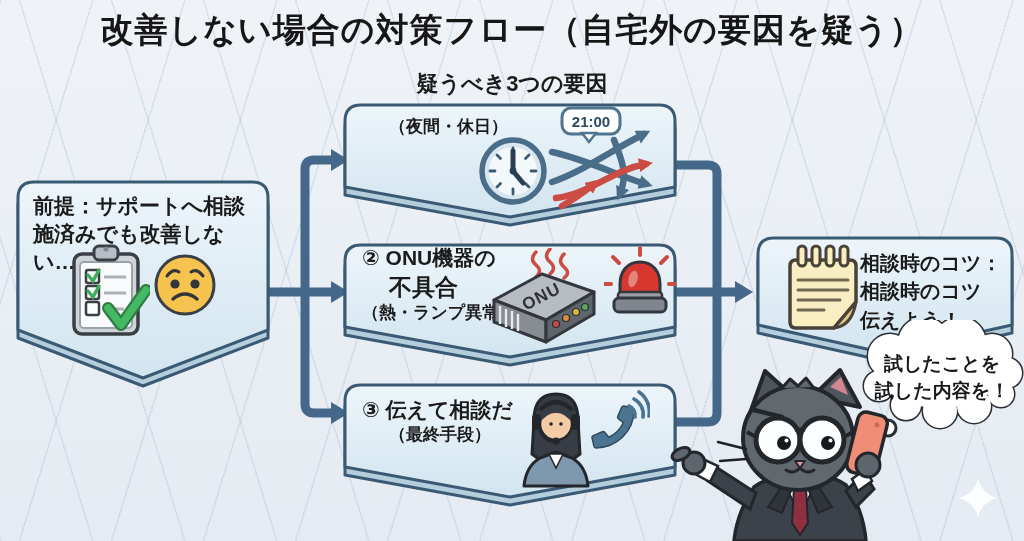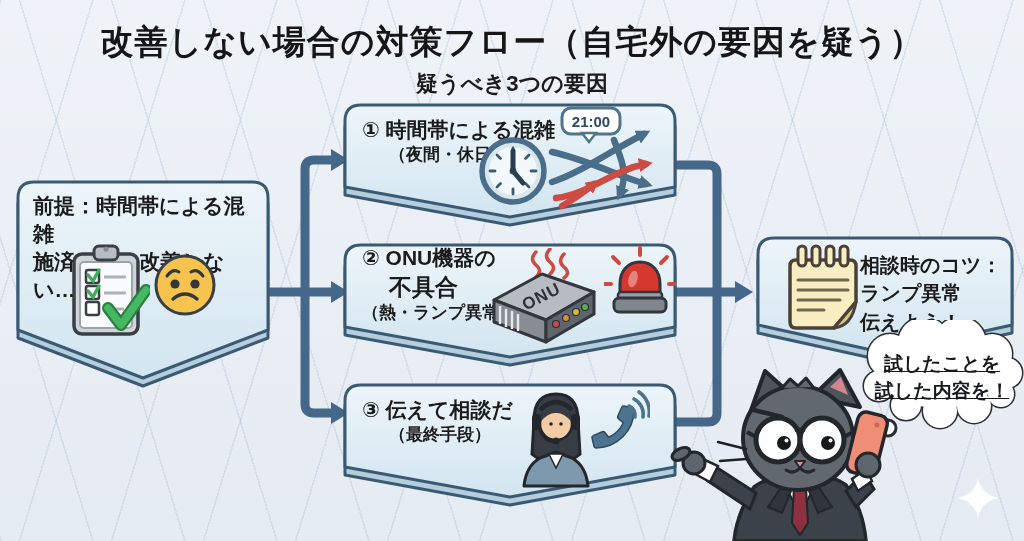--- a/index.html
+++ b/index.html
@@ -8,40 +8,40 @@
     font-family:"Liberation Sans","DejaVu Sans",sans-serif;
     background-color:#e9eef4;
     background-image:
       repeating-linear-gradient(107deg, rgba(150,178,206,.25) 0 1.6px, transparent 1.6px 88px),
       repeating-linear-gradient(73deg, rgba(150,178,206,.25) 0 1.6px, transparent 1.6px 88px),
       linear-gradient(180deg,#eff3f8 0%,#e5ebf2 100%);
   }
   .abs{position:absolute;}
   .title{
     left:0;top:8px;width:1024px;text-align:center;
-    font-size:33px;font-weight:800;color:#161616;letter-spacing:1px;margin-top:12px;
+    font-size:33px;font-weight:800;color:#161616;letter-spacing:1px;
   }
   .subtitle{
     left:0;top:69px;width:1024px;text-align:center;
-    font-size:22px;font-weight:800;color:#1b1b1b;font-family:Liberation Mono, monospace;
+    font-size:22px;font-weight:800;color:#1b1b1b;
   }
   svg.banner path.face{fill:url(#bannerGrad);stroke:#3a5a74;stroke-width:3;stroke-linejoin:round;}
   svg.banner path.depth{fill:#b4cedd;stroke:#3a5a74;stroke-width:3;stroke-linejoin:round;}
   .connectors path{stroke:#45688a;stroke-width:9;fill:none;}
   .connectors polygon{fill:#45688a;}
   .boxtext{color:#1b1b1b;font-weight:800;line-height:1.32;}
   .boxtext .l1{display:block;font-size:21px;}
   .boxtext .l2{display:block;font-size:17px;padding-left:27px;}
   .boxtext .l2b{display:block;font-size:23px;padding-left:27px;}
   .premise-text{left:33px;top:192px;width:228px;font-size:21px;font-weight:800;line-height:1.33;color:#1b1b1b;}
   .premise-text span{display:block;}
   .tips-text{left:860px;top:251px;width:152px;font-size:20px;font-weight:800;line-height:1.42;color:#1b1b1b;}
-  .tips-text span{display:block;}
+  .tips-text span{display:block;font-family:Liberation Mono, monospace;}
   .bubble-text{left:866px;top:351px;width:152px;text-align:center;font-size:19px;font-weight:800;line-height:1.42;color:#17191c;}
-  .bubble-text span{display:block;text-decoration:underline;}
+  .bubble-text span{display:block;}
   .badge-label{font-size:15px;font-weight:800;fill:#2c4a61;}
   .onu-label{font-size:17px;font-weight:800;fill:#2e3237;letter-spacing:1px;}
 </style>
 </head>
 <body>
 
 <div class="stage">
 
   <svg width="0" height="0" class="abs" aria-hidden="true">
     <defs>
@@ -70,21 +70,21 @@
     <path d="M673 165 H708 Q717 165 717 174 V413 Q717 422 708 422 H673"></path>
     <path d="M673 292 H737"></path>
     <polygon points="735,281 735,303 753,292"></polygon>
   </svg>
 
   <svg class="abs banner" style="left:16px;top:180px" width="254" height="212" viewBox="-2 -2 254 212">
     <path class="depth" transform="translate(0,8)" d="M16 0 H234 Q250 0 250 16 V148 L125 196 L0 148 V16 Q0 0 16 0 Z"></path>
     <path class="face" d="M16 0 H234 Q250 0 250 16 V148 L125 196 L0 148 V16 Q0 0 16 0 Z"></path>
   </svg>
   <div class="abs premise-text">
-    <span>前提：時間帯による混雑</span>
+    <span>前提：サポートへ相談</span>
     <span>施済みでも改善しない…</span>
   </div>
   <svg class="abs" style="left:66px;top:244px" width="84" height="96" viewBox="0 0 84 96">
     <rect x="8" y="10" width="64" height="80" rx="8" fill="#cfd4d9" stroke="#3a3f46" stroke-width="3.5"></rect>
     <rect x="14" y="18" width="52" height="66" rx="4" fill="#fafbfc" stroke="#9aa2ab" stroke-width="2"></rect>
     <rect x="28" y="2" width="24" height="14" rx="5" fill="#b7bdc4" stroke="#3a3f46" stroke-width="3"></rect>
     <circle cx="40" cy="5" r="2.6" fill="#848a91"></circle>
     <rect x="20" y="26" width="13" height="13" rx="2" fill="#fff" stroke="#3a3f46" stroke-width="2.5"></rect>
     <path d="M22 31 L27 37 L33 26" stroke="#3fae5a" stroke-width="3.5" fill="none" stroke-linecap="round"></path>
     <path d="M38 33 H60" stroke="#aab1b9" stroke-width="3"></path>
@@ -103,21 +103,20 @@
     <circle cx="23" cy="32" r="4.6" fill="#33363b"></circle>
     <circle cx="43" cy="32" r="4.6" fill="#33363b"></circle>
     <path d="M21 47 Q33 37 45 47" stroke="#33363b" stroke-width="3.5" fill="none" stroke-linecap="round"></path>
   </svg>
 
   <svg class="abs banner" style="left:343px;top:103px" width="334" height="126" viewBox="-2 -2 334 126">
     <path class="depth" transform="translate(0,8)" d="M16 0 H314 Q330 0 330 16 V82 L165 112 L0 82 V16 Q0 0 16 0 Z"></path>
     <path class="face" d="M16 0 H314 Q330 0 330 16 V82 L165 112 L0 82 V16 Q0 0 16 0 Z"></path>
   </svg>
   <div class="abs boxtext" style="left:362px;top:116px;width:200px">
-    <span class="l1">① 時間帯による混雑</span>
     <span class="l2">（夜間・休日）</span>
   </div>
   <svg class="abs" style="left:478px;top:136px" width="70" height="70" viewBox="0 0 70 70">
     <circle cx="35" cy="35" r="31" fill="#d8e6ef" stroke="#4a6d89" stroke-width="5.5"></circle>
     <circle cx="35" cy="35" r="24" fill="#f3f8fb"></circle>
     <g stroke="#3c5a72" stroke-width="2.8" stroke-linecap="round">
       <path d="M35 12 V17"></path>
         <path d="M35 53 V58"></path>
         <path d="M12 35 H17"></path>
         <path d="M53 35 H58"></path>
@@ -233,21 +232,21 @@
     </g>
     <g stroke="#6f6752" stroke-width="3" stroke-linecap="round">
       <path d="M20 36 H70"></path>
         <path d="M20 46 H70"></path>
         <path d="M20 56 H62"></path>
         <path d="M20 66 H46"></path>
     </g>
   </svg>
   <div class="abs tips-text">
     <span>相談時のコツ：</span>
-    <span>ランプ異常</span>
+    <span>相談時のコツ</span>
     <span>伝えよう！</span>
   </div>
 
   <svg class="abs" style="left:856px;top:320px" width="168" height="130" viewBox="0 0 168 130">
     <g fill="#fff" stroke="#2b2f35" stroke-width="3">
       <circle cx="34" cy="36" r="22"></circle>
         <circle cx="68" cy="23" r="26"></circle>
         <circle cx="104" cy="23" r="26"></circle>
       <circle cx="136" cy="34" r="20"></circle>
         <circle cx="151" cy="53" r="15"></circle>

